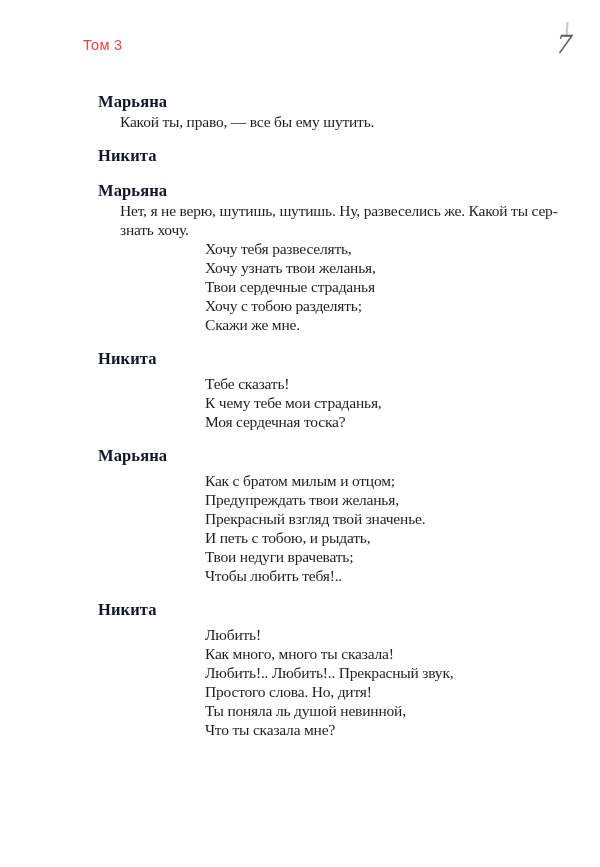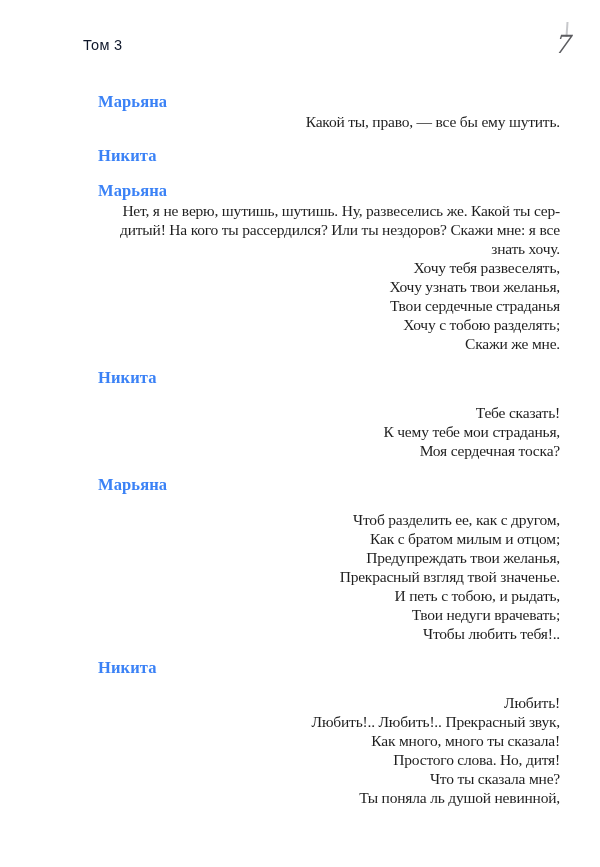--- a/index.html
+++ b/index.html
@@ -21,21 +21,21 @@
     position: absolute;
     top: 36px;
     left: 83px;
     right: 26px;
     height: 20px;
   }
   .volume {
     font-family: "Liberation Sans", "DejaVu Sans", sans-serif;
     font-size: 14.5px;
     line-height: 16px;
-    color: #0f172a;
+    color: #ef4444;
     letter-spacing: 0.3px;
   }
   .pagenum {
     position: absolute;
     top: -15px;
     right: 2px;
     width: 24px;
     height: 40px;
   }
   .pagenum .pen-stroke {
@@ -65,25 +65,25 @@
     left: 98px;
     right: 40px;
   }
   .turn { margin: 0 0 15px 0; }
   .speaker {
     margin: 0;
     font-size: 16.5px;
     font-weight: bold;
     line-height: 20px;
     letter-spacing: 0.1px;
-    color: #3b82f6;
+    color: #0f172a;
   }
-  .part { margin: 0; text-align: right; }
+  .part { margin: 0; }
   .part.prose { margin-left: 22px; }
-  .part.verse { margin-left: 107px; margin-top: 15px; }
+  .part.verse { margin-left: 107px; margin-top: 5px; }
   .part.prose + .part.verse { margin-top: 0; }
   .line {
     font-size: 15.5px;
     line-height: 19px;
     letter-spacing: -0.2px;
     white-space: nowrap;
   }
 </style>
 </head>
 <body>
@@ -110,21 +110,20 @@
 
   <section class="turn">
     <h3 class="speaker">Никита</h3>
   </section>
 
   <section class="turn">
     <h3 class="speaker">Марьяна</h3>
     <div class="parts">
           <div class="part prose">
             <div class="line">Нет, я не верю, шутишь, шутишь. Ну, развеселись же. Какой ты сер-</div>
-            <div class="line">дитый! На кого ты рассердился? Или ты нездоров? Скажи мне: я все</div>
             <div class="line">знать хочу.</div>
           </div>
           <div class="part verse">
             <div class="line">Хочу тебя развеселять,</div>
             <div class="line">Хочу узнать твои желанья,</div>
             <div class="line">Твои сердечные страданья</div>
             <div class="line">Хочу с тобою разделять;</div>
             <div class="line">Скажи же мне.</div>
           </div>
         </div>
@@ -138,39 +137,38 @@
             <div class="line">К чему тебе мои страданья,</div>
             <div class="line">Моя сердечная тоска?</div>
           </div>
         </div>
   </section>
 
   <section class="turn">
     <h3 class="speaker">Марьяна</h3>
     <div class="parts">
           <div class="part verse">
-            <div class="line">Чтоб разделить ее, как с другом,</div>
             <div class="line">Как с братом милым и отцом;</div>
             <div class="line">Предупреждать твои желанья,</div>
             <div class="line">Прекрасный взгляд твой значенье.</div>
             <div class="line">И петь с тобою, и рыдать,</div>
             <div class="line">Твои недуги врачевать;</div>
             <div class="line">Чтобы любить тебя!..</div>
           </div>
         </div>
   </section>
 
   <section class="turn">
     <h3 class="speaker">Никита</h3>
     <div class="parts">
           <div class="part verse">
             <div class="line">Любить!</div>
+            <div class="line">Как много, много ты сказала!</div>
             <div class="line">Любить!.. Любить!.. Прекрасный звук,</div>
-            <div class="line">Как много, много ты сказала!</div>
             <div class="line">Простого слова. Но, дитя!</div>
+            <div class="line">Ты поняла ль душой невинной,</div>
             <div class="line">Что ты сказала мне?</div>
-            <div class="line">Ты поняла ль душой невинной,</div>
           </div>
         </div>
   </section>
 </div>
 
 </div>
 
 </body></html>

